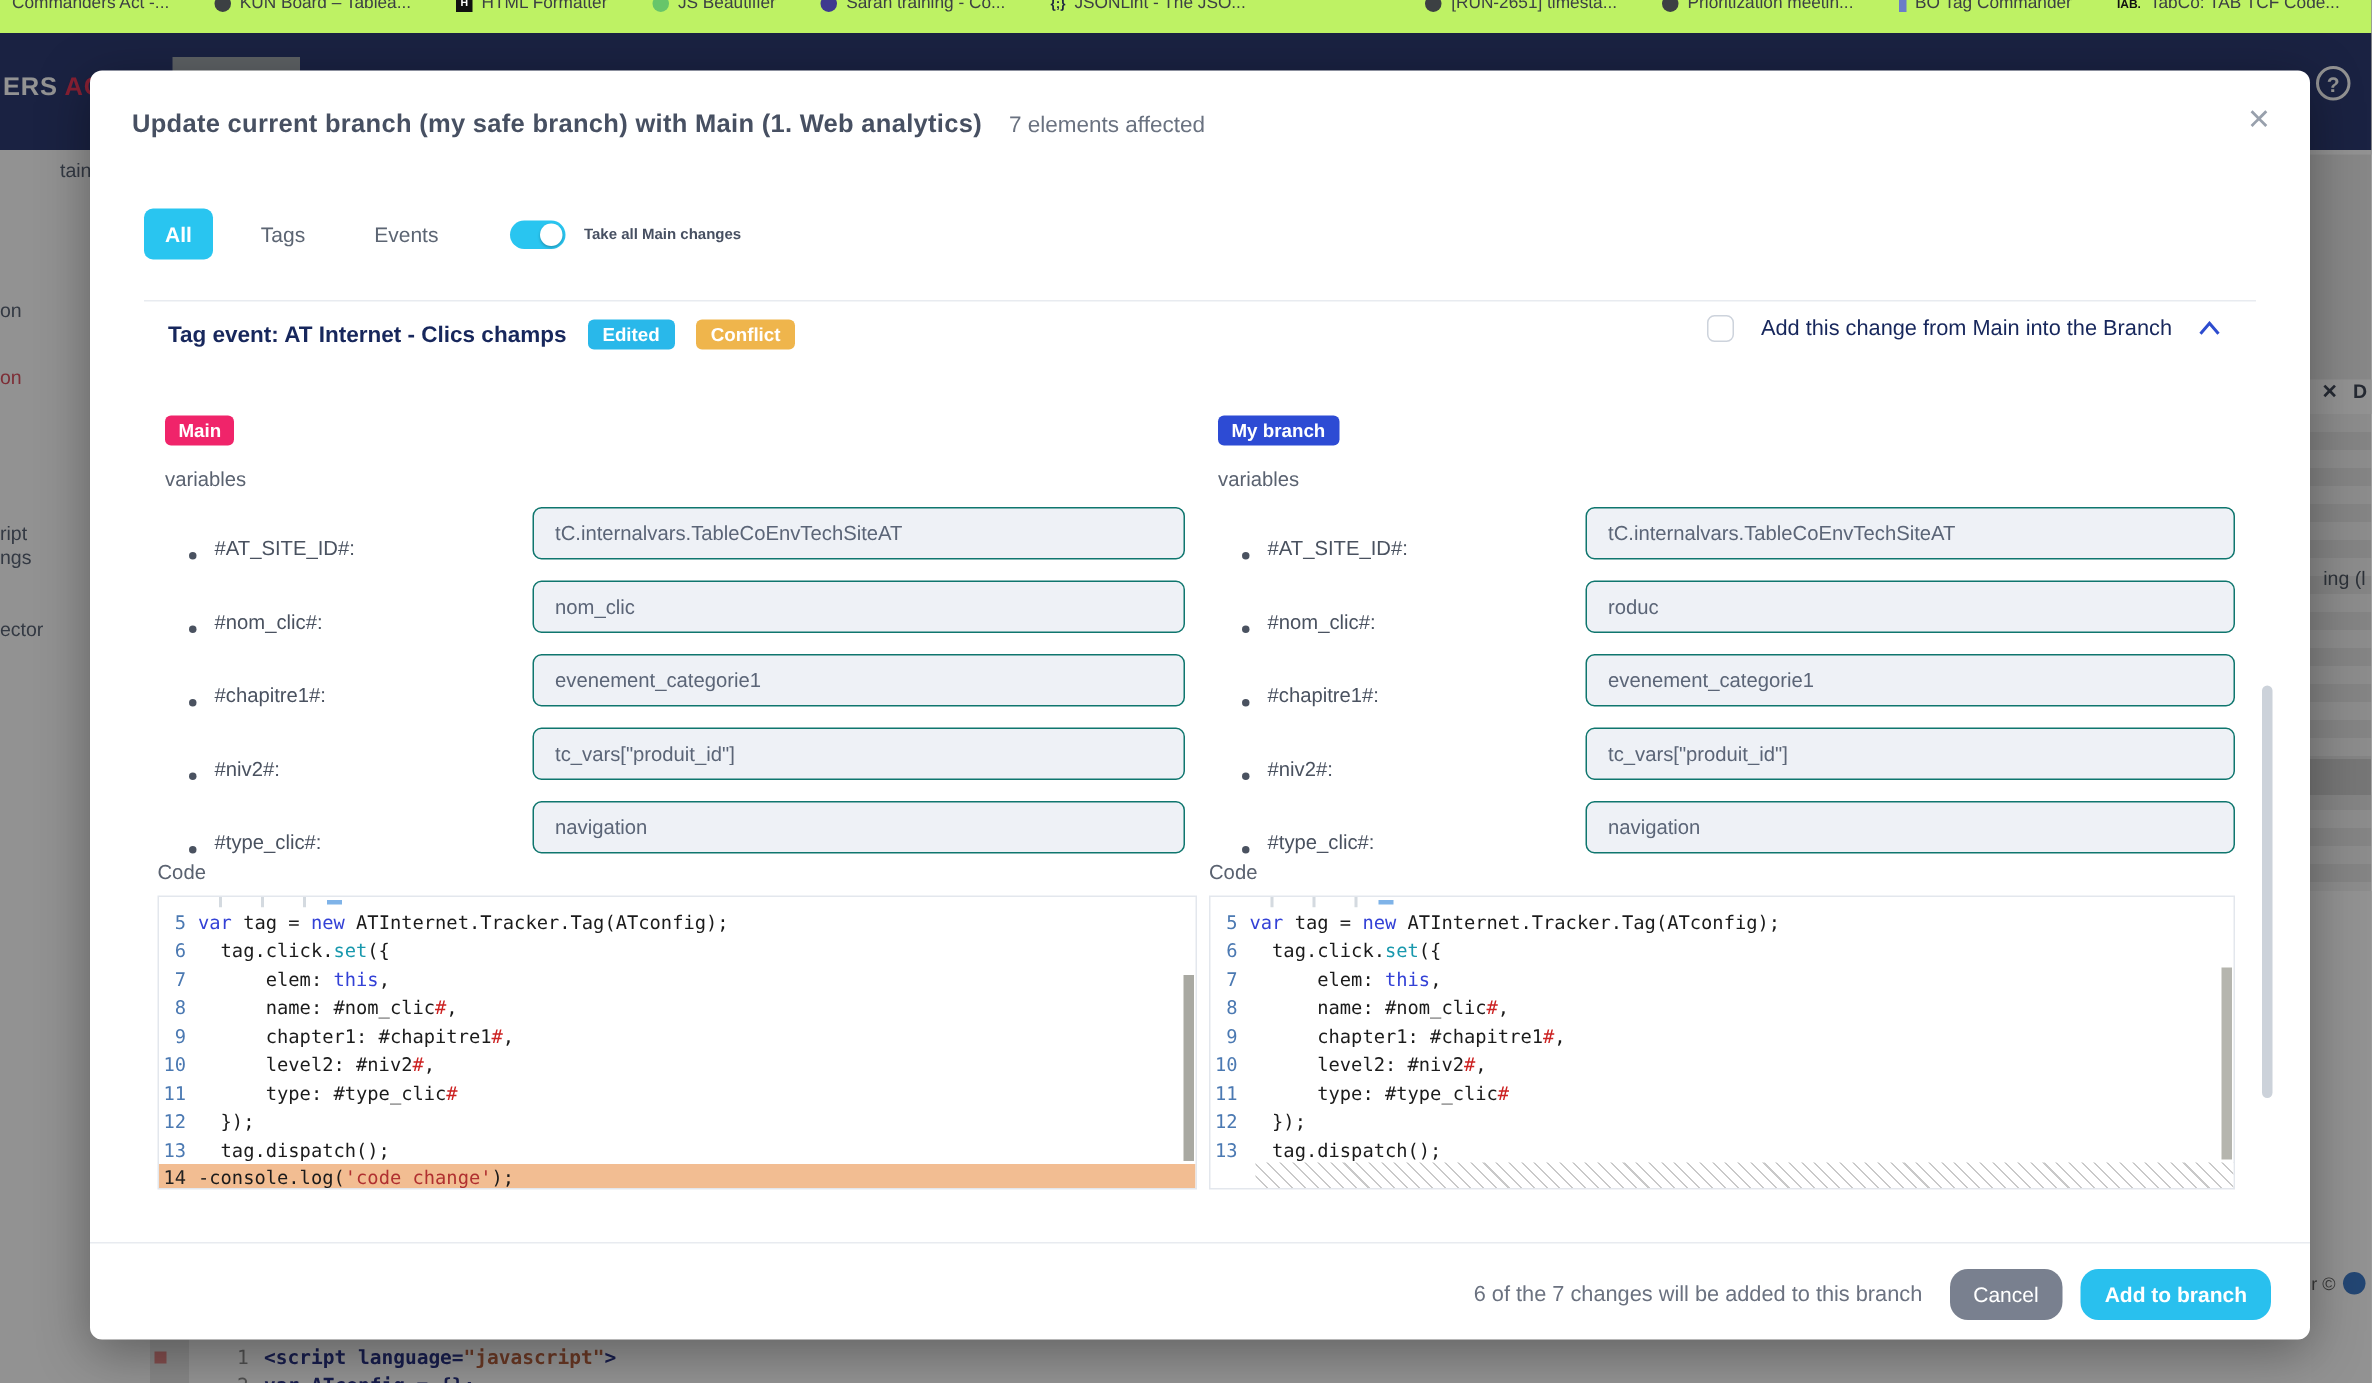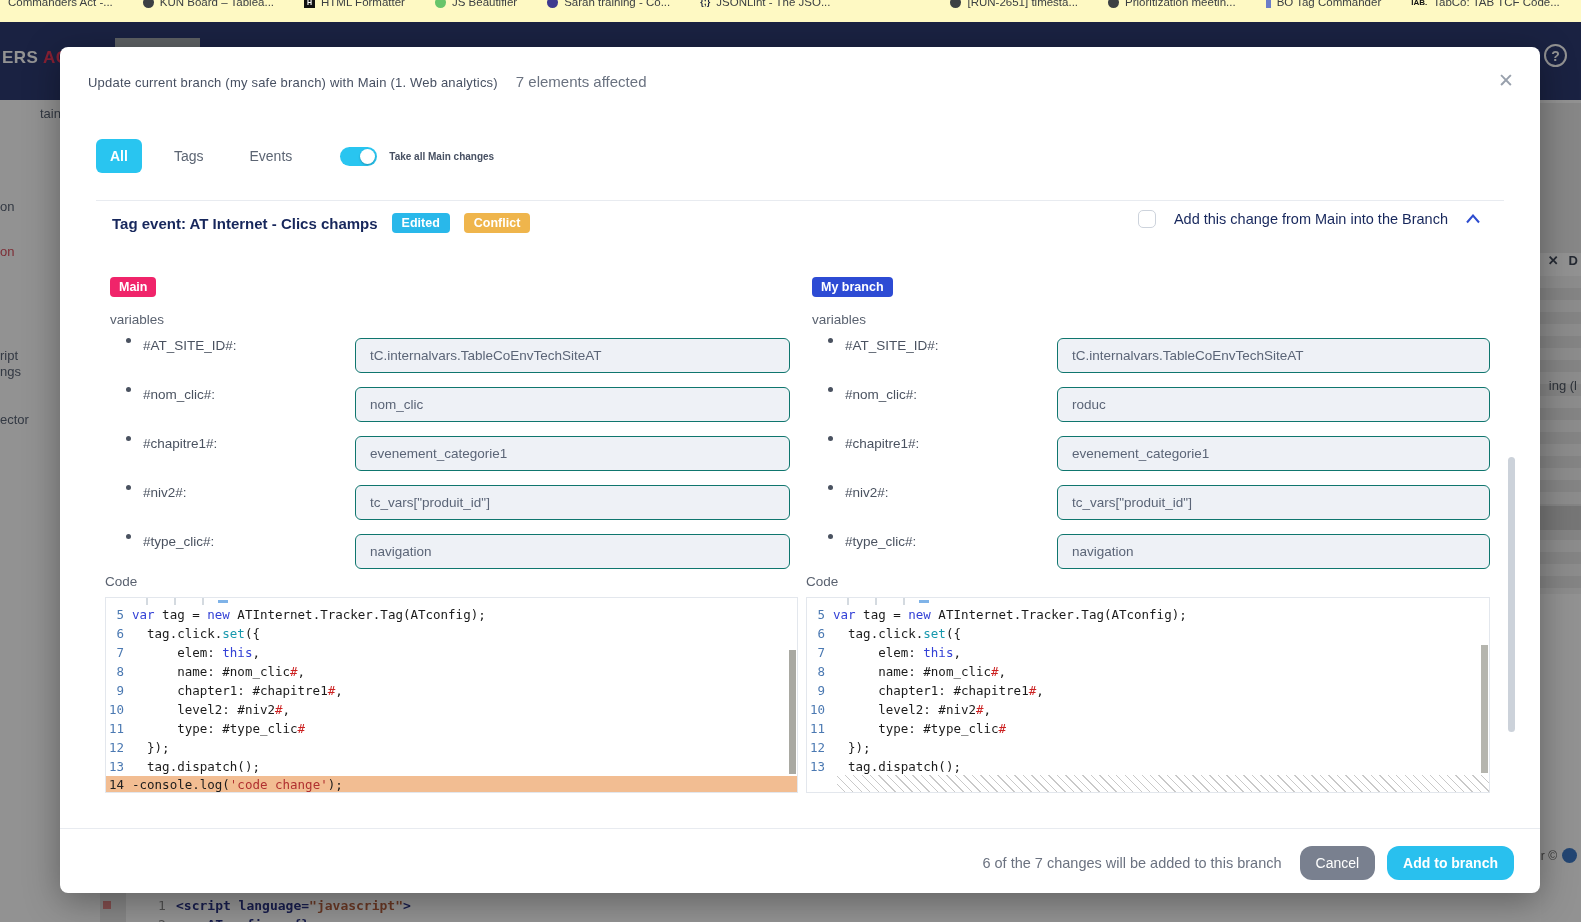--- a/index.html
+++ b/index.html
@@ -1,21 +1,21 @@
 <!DOCTYPE html>
 <html><head>
 <meta charset="utf-8">
 <style>
   *{margin:0;padding:0;box-sizing:border-box}
   html,body{background:#444}
   .screen{position:relative;width:1581px;height:922px;background:#fff;overflow:hidden;
           font-family:"Liberation Sans",sans-serif;-webkit-font-smoothing:antialiased}
 
   
-  .bookmarks{position:absolute;left:0;top:0;width:100%;height:22px;background:#fef9c3;z-index:20;
+  .bookmarks{position:absolute;left:0;top:0;width:100%;height:22px;background:#bef264;z-index:20;
              display:flex;align-items:flex-start;overflow:hidden;padding-left:2px}
   .bm{display:flex;align-items:center;gap:6px;margin-left:30px;margin-top:-4px;
       font-size:11.5px;color:#3c4043;white-space:nowrap}
   .bm:first-child{margin-left:0}
   .bm:nth-child(7){margin-left:120px}
   .bm-ic{flex:none;display:inline-flex;align-items:center;justify-content:center}
   .bm-ic.none{width:0}
   .bm-ic.dark{width:11px;height:11px;border-radius:50%;background:#3c4043}
   .bm-ic.black{width:11px;height:11px;background:#111;color:#fff;font-size:7px;font-weight:bold}
   .bm-ic.green{width:11px;height:11px;border-radius:50%;background:#67c56a}
@@ -54,21 +54,21 @@
   .bg-code .ln-src{left:76px;font-weight:bold;color:#16207a;white-space:pre}
   .bg-code .attr-val{color:#b0532f}
 
   
   .dim{position:absolute;left:0;top:22px;right:0;bottom:0;background:rgba(25,25,25,.47);z-index:5}
 
   
   .modal{position:absolute;left:60px;top:47px;width:1480px;height:846px;background:#fff;
          border-radius:8px;z-index:10;box-shadow:0 8px 35px rgba(0,0,0,.35)}
   .m-title-row{position:absolute;left:28px;top:26px;display:flex;align-items:baseline;gap:18px}
-  .m-title{font-size:13px;font-weight:400;color:#475062;letter-spacing:.2px}
+  .m-title{font-size:17px;font-weight:700;color:#475062;letter-spacing:.2px}
   .m-sub{font-size:15px;color:#6a7280}
   .m-close{position:absolute;right:26px;top:24px;font-size:19px;color:#98a0ac;cursor:pointer;line-height:1}
 
   .m-tabs{position:absolute;left:36px;top:92px;display:flex;align-items:center}
   .tab{font-size:14px;color:#5c6573;padding:9px 14px;margin-right:18px;cursor:pointer}
   .tab.active{background:#29c5f0;color:#fff;font-weight:700;border-radius:6px}
   .switch{width:37px;height:19px;border-radius:10px;background:#29c5f0;position:relative;margin:0 12px 0 16px;cursor:pointer}
   .switch .knob{position:absolute;right:2px;top:2px;width:15px;height:15px;border-radius:50%;background:#fff;box-shadow:0 1px 2px rgba(0,0,0,.25)}
   .toggle-label{font-size:10px;font-weight:700;color:#475062}
 
@@ -83,21 +83,21 @@
   .add-label{font-size:14.5px;font-weight:400;color:#17275c}
 
   .col{position:absolute;top:230px;width:680px}
   .col-main{left:50px}
   .col-branch{left:752px;width:678px}
   .col-badge{display:inline-block;padding:3px 9px;border-radius:4px;font-size:12.5px;font-weight:700;color:#fff}
   .col-badge.main{background:#f0246a}
   .col-badge.branch{background:#2d4bd4}
   .vars-label{margin-top:15px;font-size:13.5px;color:#5a6270}
   .vars{margin-top:11px}
-  .var-row{display:flex;align-items:flex-start;height:35px;margin-bottom:14px}
+  .var-row{display:flex;align-items:flex-end;height:35px;margin-bottom:14px}
   .var-bullet{width:5px;height:5px;border-radius:50%;background:#4a5260;margin-left:16px;flex:none}
   .var-name{margin-left:12px;width:212px;font-size:13.5px;color:#4a5260;flex:none}
   .var-input{flex:1;height:35px;background:#eef1f6;border:1px solid #0f766e;border-radius:6px;
              padding:0 14px;font-family:"Liberation Sans",sans-serif;font-size:13.5px;color:#5b6577;outline:none}
 
   .code-label{position:absolute;top:527px;font-size:13.5px;color:#5a6270}
   .code-label.lm{left:45px}.code-label.lb{left:746px}
   .code{position:absolute;top:550px;height:196px;border:1px solid #e3e7ed;background:#fff;overflow:hidden;
         font-family:"DejaVu Sans Mono",monospace;font-size:12.5px;cursor:text}
   .code.cm{left:45px;width:693px}

